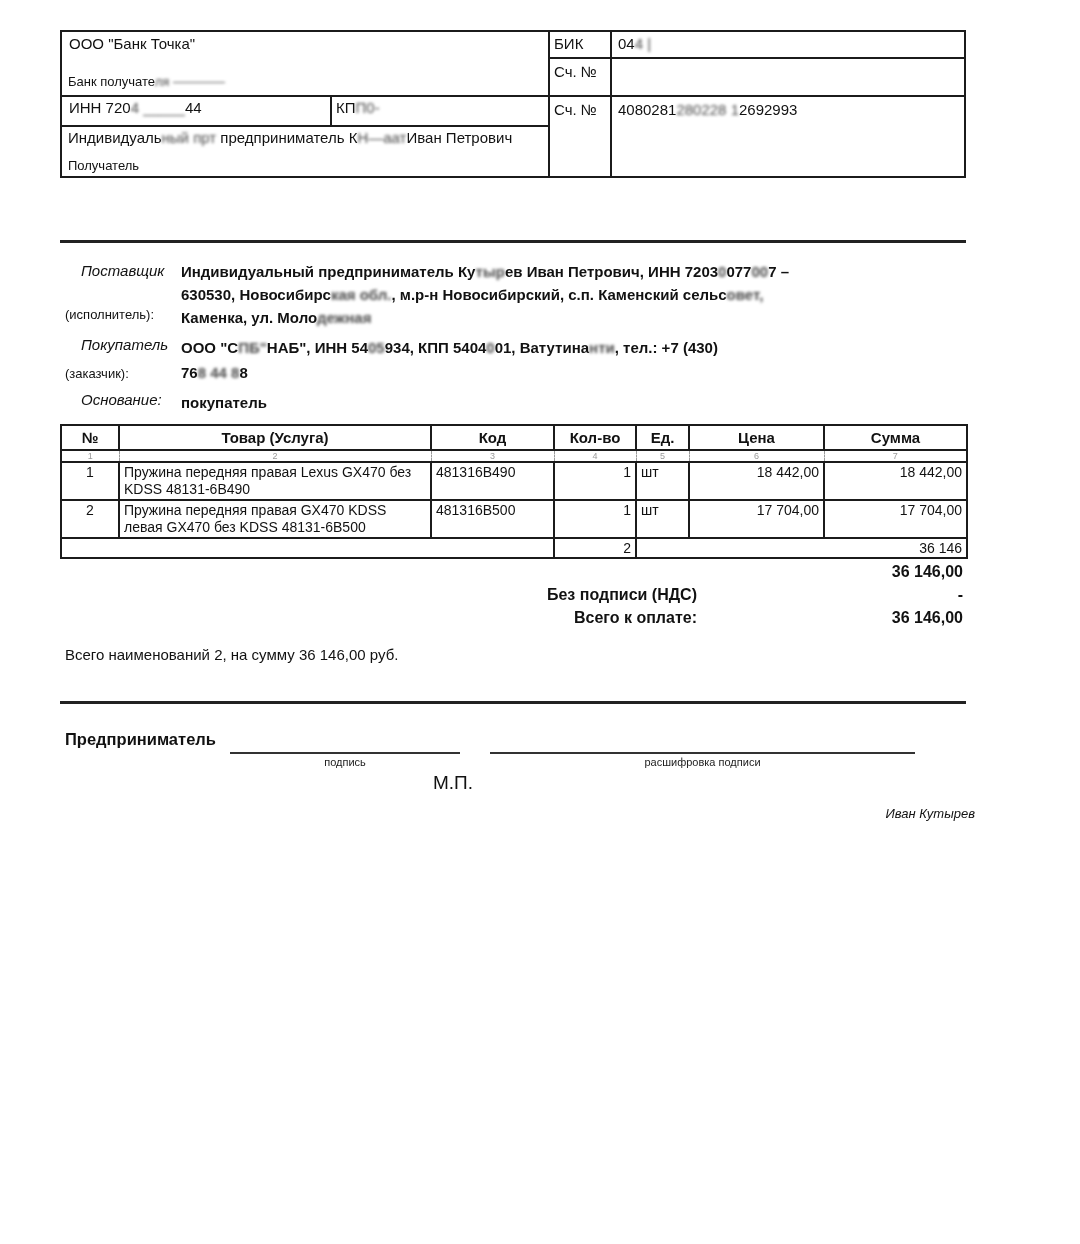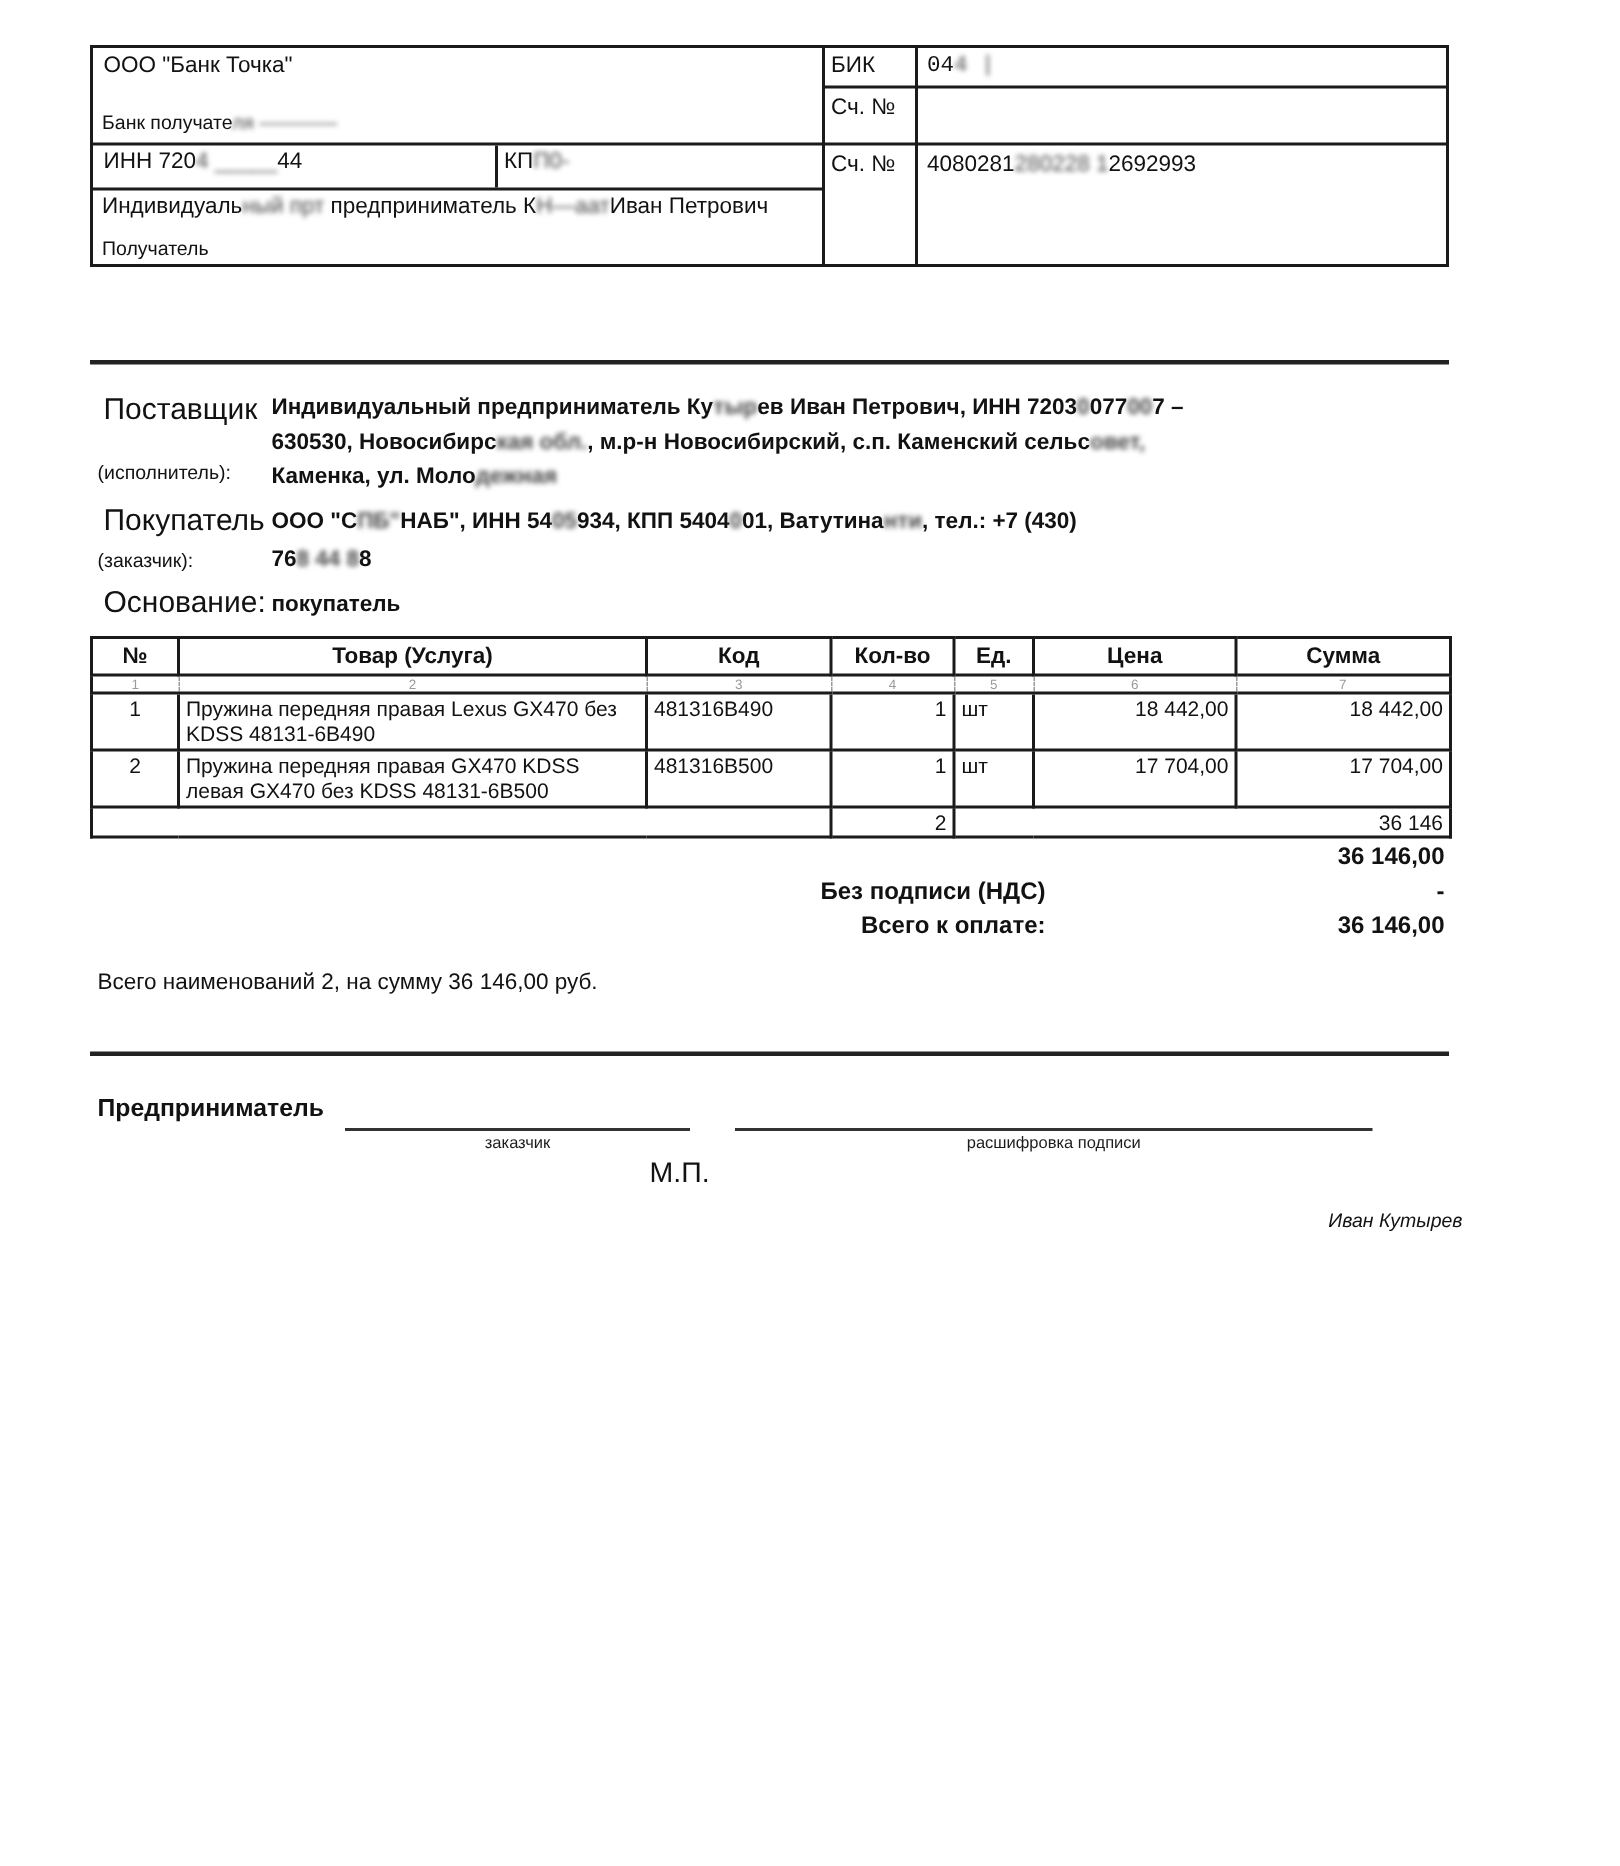--- a/index.html
+++ b/index.html
@@ -16,21 +16,21 @@
   #bank-table { left:60px; top:30px; width:906px; height:148px; border:2px solid #1b1b1b; }
   #bank-table .line { position:absolute; background:#1b1b1b; }
   .bt-text { position:absolute; font-size:15px; white-space:nowrap; }
   .bt-small { position:absolute; font-size:13px; white-space:nowrap; }
 
   
   #invoice-title { left:63px; top:195px; font-size:24px; font-weight:bold; letter-spacing:0.2px; }
   .rule { background:#222; height:3px; width:906px; left:60px; }
 
   
-  .party-label { position:absolute; left:4px; font-size:20px; }
+  .party-label { position:absolute; left:16px; font-size:15px;font-style:italic; }
   .party-sublabel { position:absolute; left:0; font-size:13px; }
   .party-value { position:absolute; left:116px; width:768px; font-size:15px; font-weight:bold; line-height:23px; }
 
   
   #items-table { left:60px; top:424px; width:906px; border-collapse:collapse; table-layout:fixed; }
   #items-table td { border:2px solid #1b1b1b; font-size:14px; padding:1px 4px; vertical-align:top; }
   #items-table tr.hdr td { font-size:15px; font-weight:bold; text-align:center; height:25px; vertical-align:middle; padding:0 2px; }
   #items-table tr.nums td {
     border-left:1px dashed #9a9a9a; border-right:1px dashed #9a9a9a;
     border-top:1px dotted #9a9a9a; border-bottom:2px solid #1b1b1b;
@@ -67,21 +67,21 @@
     <div class="line" style="left:268px; top:65px; height:28px; width:2px;"></div>
 
     <div class="bt-text" style="left:7px; top:3px;">ООО "Банк Точка"</div>
     <div class="bt-small" style="left:6px; top:42px;"><span>Банк получате</span><span class="blur-seg">ля ————</span></div>
     <div class="bt-text" style="left:7px; top:67px;"><span>ИНН   720</span><span class="blur-seg">4 _____</span><span>44</span></div>
     <div class="bt-text" style="left:274px; top:67px;"><span>КП</span><span class="blur-seg">П0-</span></div>
     <div class="bt-text" style="left:6px; top:97px;"><span>Индивидуаль</span><span class="blur-seg">ный прт</span><span> предприниматель К</span><span class="blur-seg">Н—аат</span><span>Иван Петрович</span></div>
     <div class="bt-small" style="left:6px; top:126px;">Получатель</div>
 
     <div class="bt-text" style="left:492px; top:3px;text-align:right;">БИК</div>
-    <div class="bt-text" style="left:556px; top:3px;font-family:Liberation Mono, monospace;"><span>04</span><span class="blur-seg">4 |</span></div>
+    <div class="bt-text" style="left:556px; top:3px;"><span>04</span><span class="blur-seg">4 |</span></div>
     <div class="bt-text" style="left:492px; top:31px;">Сч. №</div>
     <div class="bt-text" style="left:492px; top:69px;">Сч. №</div>
     <div class="bt-text" style="left:556px; top:69px;"><span>4080281</span><span class="blur-seg">280228 1</span><span>2692993</span></div>
   </div>
 
   <div class="abs rule" style="top:240px;"></div>
 
   <div class="abs" style="left:65px; top:257px; width:910px; height:76px;">
     <div class="party-label" style="top:5px;">Поставщик</div>
     <div class="party-sublabel" style="top:50px;">(исполнитель):</div>
@@ -167,21 +167,21 @@
       <div class="tv">36 146,00</div>
     </div>
   </div>
 
   <div class="abs" style="left:65px; top:646px; font-size:15px;">Всего наименований 2, на сумму 36 146,00 руб.</div>
   <div class="abs rule" style="top:701px;"></div>
 
   <div class="abs" style="left:65px; top:726px; width:910px; height:70px;">
     <div class="abs bold" style="left:0; top:4px; font-size:16.5px;">Предприниматель</div>
     <div class="sig-line" style="left:165px; top:26px; width:230px;"></div>
-    <div class="sig-caption" style="left:165px; top:30px; width:230px;">заказчик</div>
+    <div class="sig-caption" style="left:165px; top:30px; width:230px;">подпись</div>
     <div class="sig-line" style="left:425px; top:26px; width:425px;"></div>
     <div class="sig-caption" style="left:425px; top:30px; width:425px;">расшифровка подписи</div>
     <div class="abs" style="left:368px; top:46px; font-size:19px;">М.П.</div>
   </div>
 
   <div class="abs" style="left:820px; top:806px; width:155px; text-align:right; font-size:13px; font-style:italic;">Иван Кутырев</div>
 
 </div>
 
 </body></html>

